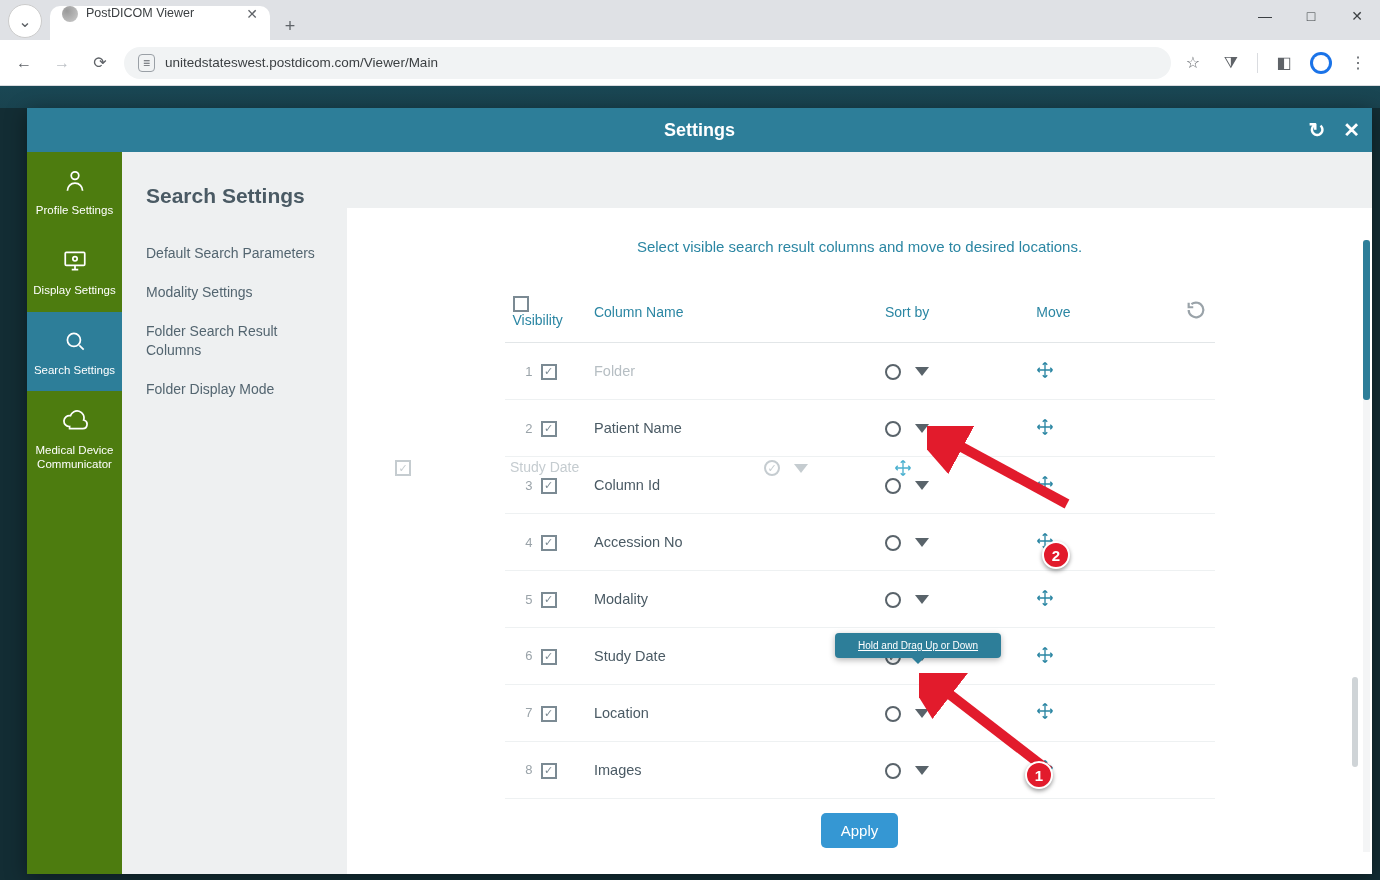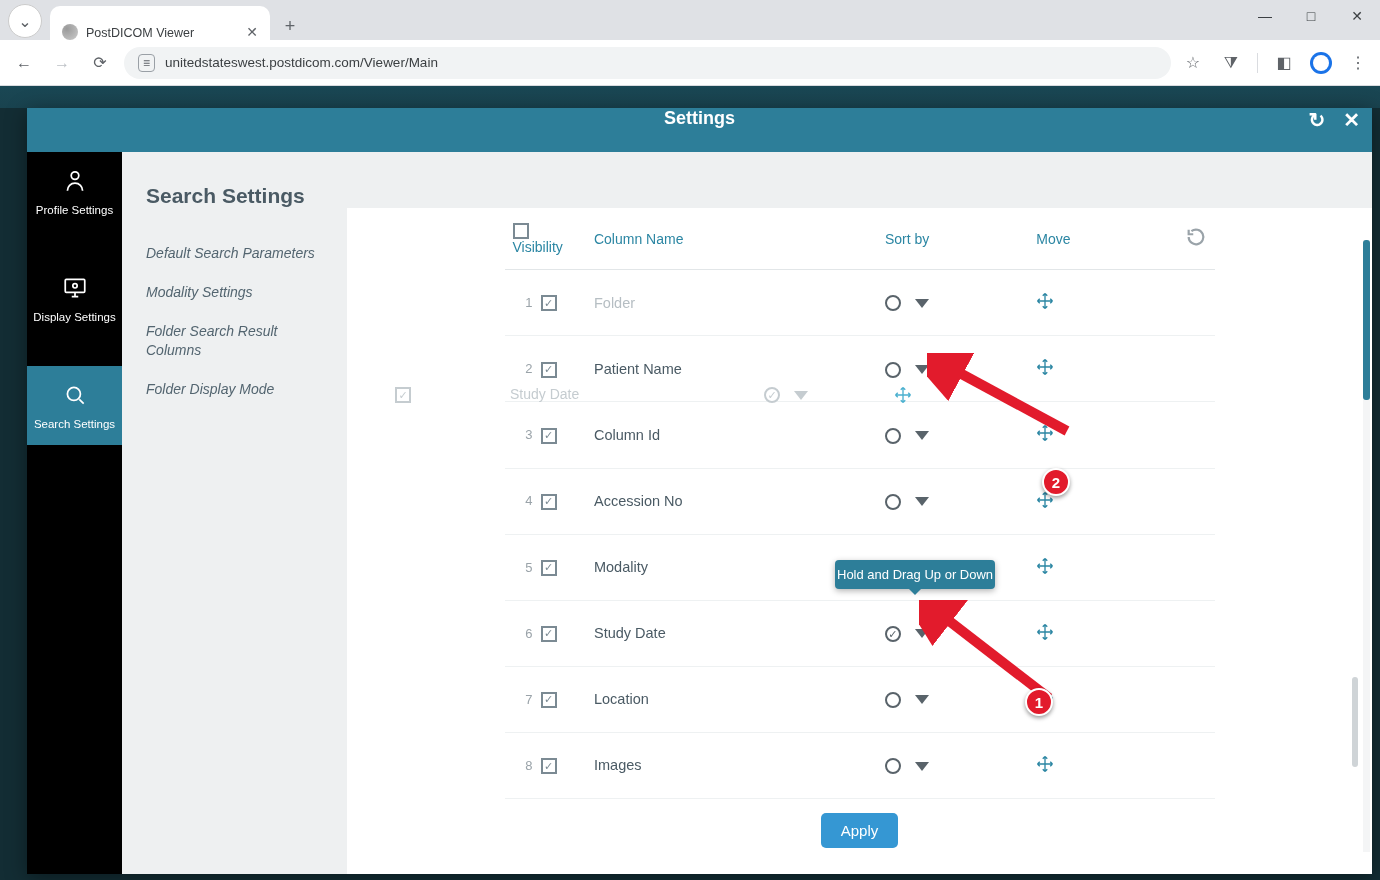--- a/index.html
+++ b/index.html
@@ -1,21 +1,21 @@
 <!DOCTYPE html>
 <html><head>
 <meta charset="utf-8">
 <style>
   * { box-sizing:border-box; margin:0; padding:0; font-family:"Segoe UI",Arial,sans-serif; }
   html,body{width:1380px;height:880px;overflow:hidden;background:#fff;}
   
   .browser{width:100%;height:100%;display:flex;flex-direction:column;background:#dfe1e5;}
   .titlebar{height:40px;display:flex;align-items:flex-end;background:#dfe1e5;position:relative;}
   .titlebar .chevron{width:34px;height:34px;border-radius:50%;background:#fff;display:flex;align-items:center;justify-content:center;margin:0 4px 2px 8px;color:#5f6368;font-size:16px;border:1px solid #ccc;}
-  .tab{display:flex;align-items:flex-end;background:#fff;border-radius:10px 10px 0 0;height:34px;padding:0 12px;margin-left:4px;min-width:220px;gap:8px;}
+  .tab{display:flex;align-items:flex-start;background:#fff;border-radius:10px 10px 0 0;height:34px;padding:0 12px;margin-left:4px;min-width:220px;gap:8px;}
   .tab .favicon{width:16px;height:16px;border-radius:50%;background:radial-gradient(circle at 30% 30%,#999,#ccc);}
   .tab .title{font-size:12.5px;color:#3c4043;flex:1;}
   .tab .close{color:#5f6368;font-size:14px;}
   .newtab{width:28px;height:28px;display:flex;align-items:center;justify-content:center;color:#5f6368;font-size:18px;margin-left:6px;}
   .wincontrols{position:absolute;right:0;top:0;display:flex;height:32px;}
   .wincontrols div{width:46px;display:flex;align-items:center;justify-content:center;color:#3c4043;font-size:14px;}
   .addrbar{height:46px;background:#fff;display:flex;align-items:center;padding:0 10px;gap:10px;border-bottom:1px solid #dadce0;}
   .addrbar .navbtn{width:28px;height:28px;display:flex;align-items:center;justify-content:center;color:#5f6368;font-size:16px;}
   .addrbar .navbtn.disabled{color:#bdc1c6;}
   .urlfield{flex:1;height:32px;background:#f1f3f4;border-radius:16px;display:flex;align-items:center;padding:0 14px;gap:10px;color:#3c4043;font-size:13.5px;}
@@ -24,32 +24,32 @@
   .addrbar .right .icon{width:24px;height:24px;display:flex;align-items:center;justify-content:center;font-size:16px;}
   .addrbar .sep{width:1px;height:20px;background:#dadce0;}
   .avatar{width:22px;height:22px;border-radius:50%;background:#1a73e8;position:relative;}
   .avatar::after{content:"";position:absolute;inset:3px;border-radius:50%;background:#fff;}
   
   .viewport{flex:1;position:relative;background:#e8eaed;overflow:hidden;}
   .app-shadow{position:absolute;inset:0;background:#22525f;filter:brightness(.55);}
   .app-header-strip{position:absolute;left:0;right:0;top:0;height:22px;background:linear-gradient(180deg,#1a4754,#19434f);}
   
   .modal{position:absolute;left:27px;right:8px;top:22px;bottom:6px;display:flex;flex-direction:column;box-shadow:0 4px 20px rgba(0,0,0,.4);}
-  .modal-head{height:44px;background:#2d7e99;display:flex;justify-content:center;color:#fff;font-weight:600;font-size:18px;position:relative;}
+  .modal-head{height:44px;background:#2d7e99;display:flex;align-items:center;justify-content:center;color:#fff;font-weight:600;font-size:18px;position:relative;}
   .modal-head .actions{position:absolute;right:12px;display:flex;gap:18px;color:#fff;font-size:20px;}
   .modal-body{flex:1;display:flex;background:#eef0f1;min-height:0;}
   
-  .rail{width:95px;background:#000000;display:flex;flex-direction:column;color:#fff;font-size:11.5px;gap:27px;}
+  .rail{width:95px;background:#4d7c0f;display:flex;flex-direction:column;color:#fff;font-size:11.5px;}
   .rail .item{padding:16px 6px 14px;display:flex;flex-direction:column;align-items:center;gap:6px;text-align:center;line-height:1.25;}
   .rail .item.active{background:#2d7e99;}
   .rail .icon svg{width:26px;height:26px;stroke:#fff;fill:none;stroke-width:1.6;}
   
   .subnav{width:225px;background:#eef0f1;padding:32px 6px 0 0;}
   .page-title{font-size:21px;color:#4a5a64;font-weight:600;padding:0 0 26px 24px;}
-  .subnav .link{padding:10px 10px 10px 24px;font-size:14px;color:#536570;line-height:1.35;cursor:pointer;font-style:italic;}
+  .subnav .link{padding:10px 10px 10px 24px;font-size:14px;color:#536570;line-height:1.35;cursor:pointer;}
   .subnav .link.active{color:#3a474f;border-left:3px solid #2d7e99;padding-left:21px;background:#f2f4f5;}
   
   .panel-wrap{flex:1;background:#eef0f1;padding-top:56px;min-width:0;}
   .panel{background:#fff;height:100%;position:relative;display:flex;flex-direction:column;}
   .panel .lead{color:#2b86a3;font-size:15px;text-align:center;padding:30px 0 26px;font-weight:500;}
   .grid-area{display:flex;justify-content:center;flex:1;min-height:0;position:relative;}
   .grid{width:710px;border-collapse:collapse;}
   .grid th{color:#2b86a3;font-weight:500;font-size:14px;text-align:left;padding:14px 8px;border-bottom:1px solid #e2e6e8;}
   .grid th.first{width:70px;}
   .grid th .hchk{width:16px;height:16px;border:2px solid #7b8a93;display:inline-block;vertical-align:middle;margin-right:8px;}
@@ -64,21 +64,21 @@
   .reset-ic svg{width:22px;height:22px;stroke:#9aa3a9;fill:none;stroke-width:2.4;}
   
   .ghost{position:absolute;left:0;right:0;top:178px;display:flex;pointer-events:none;}
   .ghost .gcell{padding:0 8px;font-size:14px;color:#c5ccd0;}
   .ghost .chk{border-color:#c5ccd0;color:#c5ccd0;}
   .ghost .sortcirc{border-color:#c5ccd0;}
   .ghost .sortcirc.on::after{color:#c5ccd0;}
   .ghost .sortarrow{border-top-color:#c5ccd0;}
   .ghost .move-ic svg{stroke:#4ab0cf;}
   
-  .tooltip{position:absolute;background:#2d7e99;color:#fff;font-size:13px;padding:7px 2px;border-radius:4px;white-space:nowrap;box-shadow:0 2px 6px rgba(0,0,0,.3);}
+  .tooltip{position:absolute;background:#2d7e99;color:#fff;font-size:10px;padding:7px 23px;border-radius:4px;white-space:nowrap;box-shadow:0 2px 6px rgba(0,0,0,.3);text-decoration:underline;}
   .tooltip::before{content:"";position:absolute;left:50%;bottom:-6px;margin-left:-6px;border-left:6px solid transparent;border-right:6px solid transparent;border-top:6px solid #2d7e99;}
   
   .anno{position:absolute;pointer-events:none;}
   .anno .bubble{width:28px;height:28px;border-radius:50%;background:#e21b2c;color:#fff;font-weight:700;display:flex;align-items:center;justify-content:center;font-size:15px;border:2px solid #fff;box-shadow:0 2px 4px rgba(0,0,0,.4);}
   .apply{align-self:center;margin:14px 17px 26px;background:#3597d3;border:none;color:#fff;font-size:15px;padding:9px 20px;border-radius:5px;font-weight:500;}
   .scrolltrack{position:absolute;right:2px;top:32px;bottom:22px;width:7px;background:#f4f5f6;}
   .scrollthumb{position:absolute;right:2px;top:32px;width:7px;height:160px;background:#2d7e99;border-radius:3px;}
   .content-scroll{position:absolute;right:14px;top:32px;bottom:22px;width:6px;background:transparent;}
   .content-scroll .th{position:absolute;right:0;bottom:10px;width:6px;height:90px;background:#cfd4d7;border-radius:3px;}
 </style>
@@ -147,35 +147,42 @@
                 </svg></span>
             <span>Display Settings</span>
           </div>
           <div class="item active">
             <span class="icon"><svg viewBox="0 0 24 24">
                   <circle cx="11" cy="11" r="6"></circle>
                   <path d="M20 20l-4-4"></path>
                 </svg></span>
             <span>Search Settings</span>
           </div>
+          <div class="item">
+            <span class="icon"><svg viewBox="0 0 24 24">
+                  <path d="M7 18a5 5 0 1 1 .8-9.9A6 6 0 0 1 20 12a4 4 0 0 1-1 7.9H7z"></path>
+                </svg></span>
+            <span>Medical Device Communicator</span>
+          </div>
         </div>
 
         <div class="subnav">
           <div class="page-title">Search Settings</div>
           <div class="link">Default Search Parameters</div>
           <div class="link">Modality Settings</div>
           <div class="link">Folder Search Result Columns</div>
           <div class="link">Folder Display Mode</div>
         </div>
 
         <div class="panel-wrap">
           <div class="panel">
             <div class="scrolltrack"></div>
             <div class="scrollthumb"></div>
 
+            <div class="lead">Select visible search result columns and move to desired locations.</div>
 
             <div class="grid-area">
               <table class="grid">
                 <thead>
                   <tr>
                     <th class="first"><span class="hchk"></span><span>Visibility</span></th>
                     <th style="width:250px">Column Name</th>
                     <th style="width:130px">Sort by</th>
                     <th style="width:120px">Move</th>
                     <th style="width:40px;text-align:right"><span class="reset-ic"><svg viewBox="0 0 24 24">

